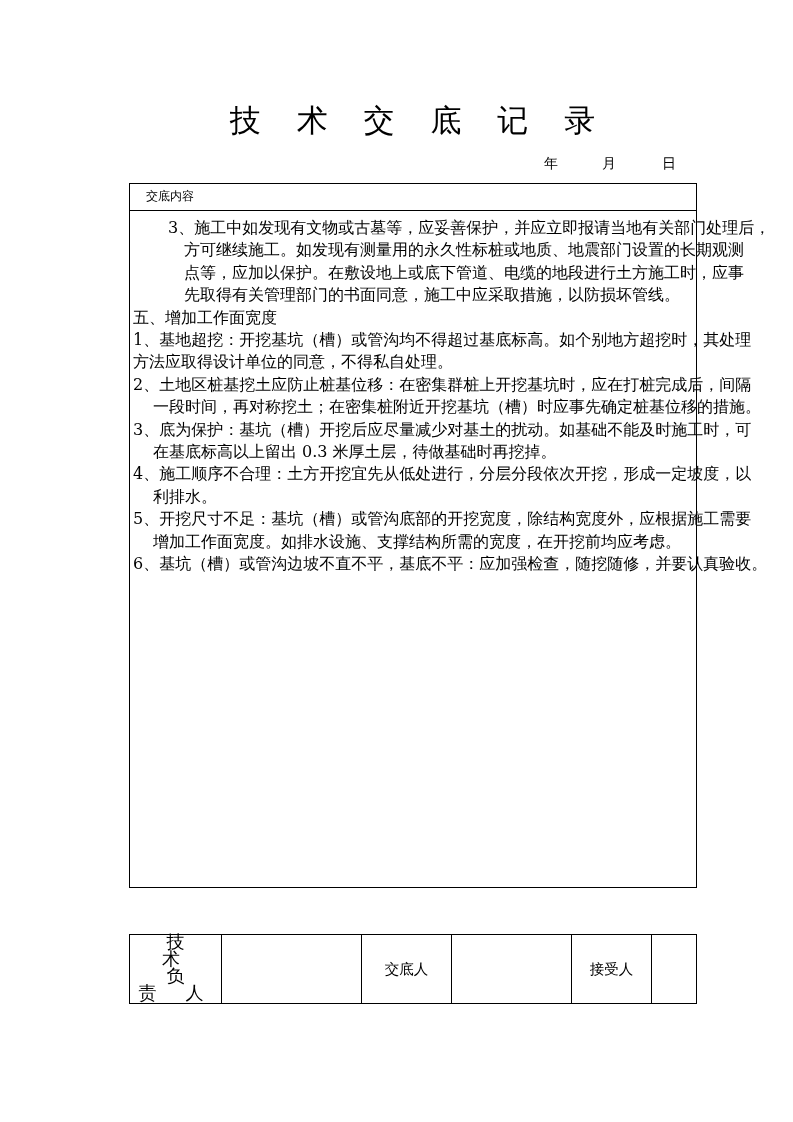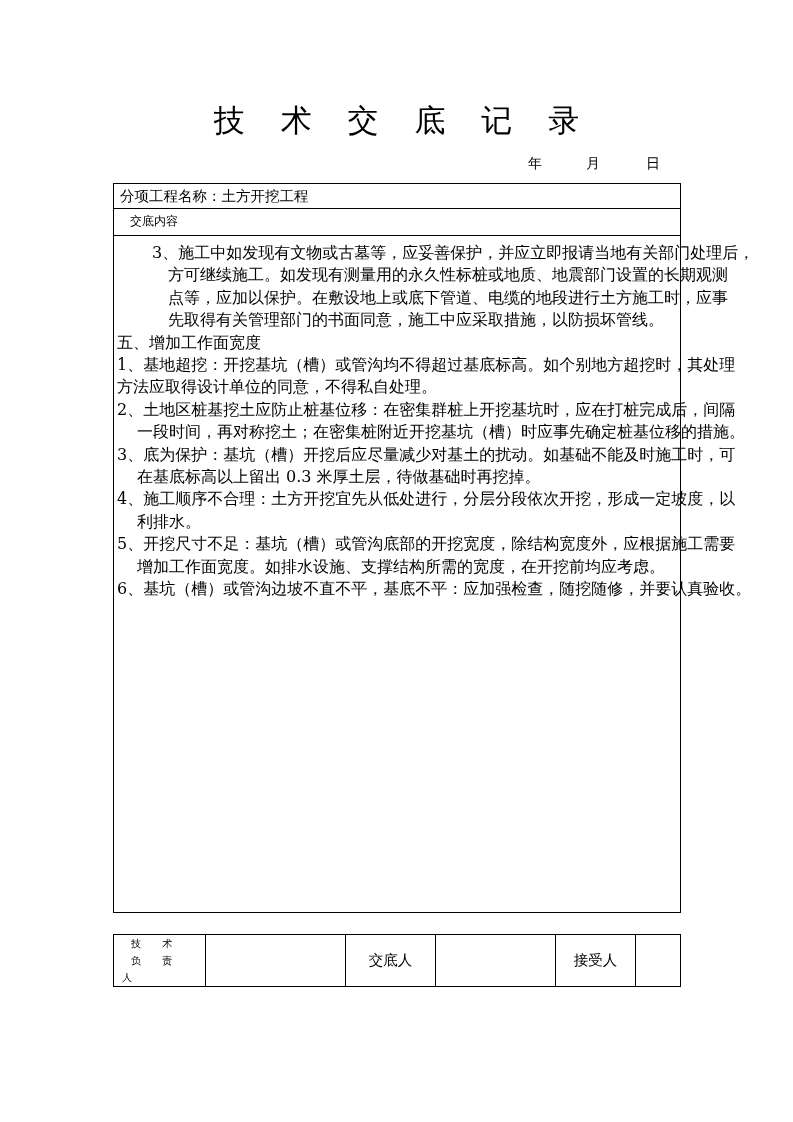--- a/index.html
+++ b/index.html
@@ -11,21 +11,21 @@
     width: 793px;
     height: 1122px;
     position: relative;
     font-family: "DejaVu Serif", "Liberation Serif", serif;
     color: #000000;
     overflow: hidden;
   }
 
   .page {
     position: absolute;
-    left: 0;
+    left: 16px;
     top: 0;
     width: 745px;
     height: 1122px;
   }
 
   
   .doc-title {
     position: absolute;
     left: 0;
     top: 100px;
@@ -169,22 +169,24 @@
     table-layout: fixed;
   }
   .footer-table td {
     border: 1px solid #000000;
     height: 40px;
     font-size: 14.5px;
     padding: 0 8px;
     vertical-align: middle;
   }
   .f-label-stack {
+    text-align: center;
     line-height: 17px;
-    font-size: 10px;
+    font-size: 18px;
+    font-family: Liberation Mono, monospace;
   }
   .f-label-stack .l1,
   .f-label-stack .l2 {
     display: block;
     letter-spacing: 9px;
     text-indent: 9px;
   }
   .f-label {
     text-align: center;
   }
@@ -204,25 +206,20 @@
   </div>
 
   <table class="main-table">
     <colgroup>
       <col style="width:92px">
       <col style="width:243px">
       <col style="width:88px">
       <col style="width:144px">
     </colgroup>
     <tbody>
-      <tr class="row-sub">
-        <td colspan="4">
-          <div class="sub-text">分项工程名称：土方开挖工程</div>
-        </td>
-      </tr>
       <tr class="row-head">
         <td colspan="4">
           <div class="head-text">交底内容</div>
         </td>
       </tr>
       <tr>
         <td colspan="4" class="content-cell">
           <div class="content-box">
 
             <div class="para p-item3">

